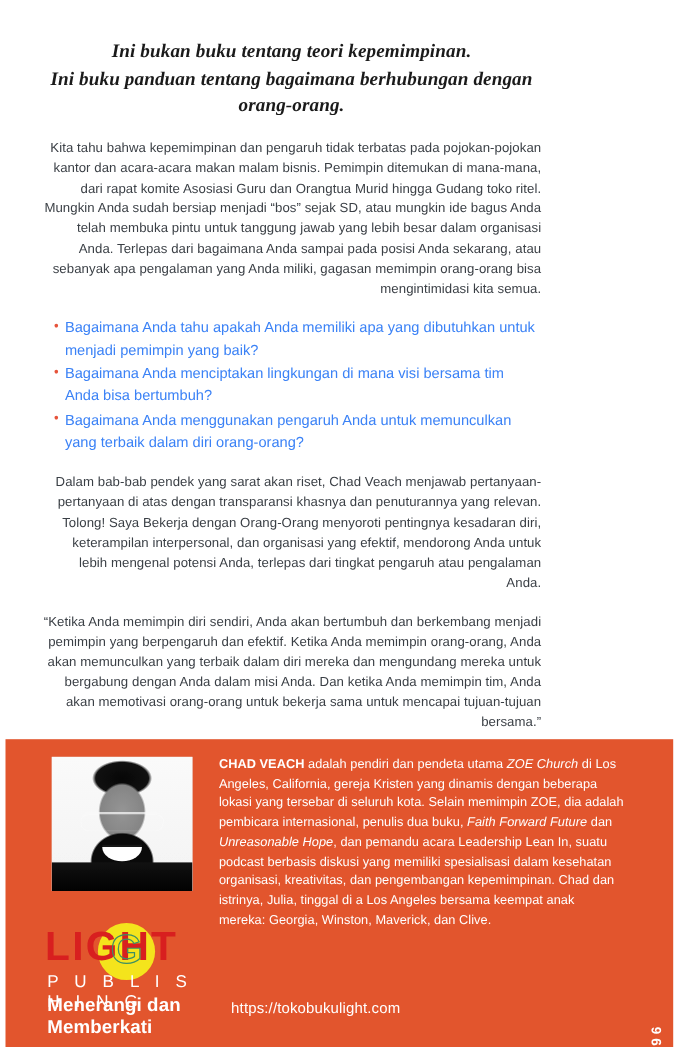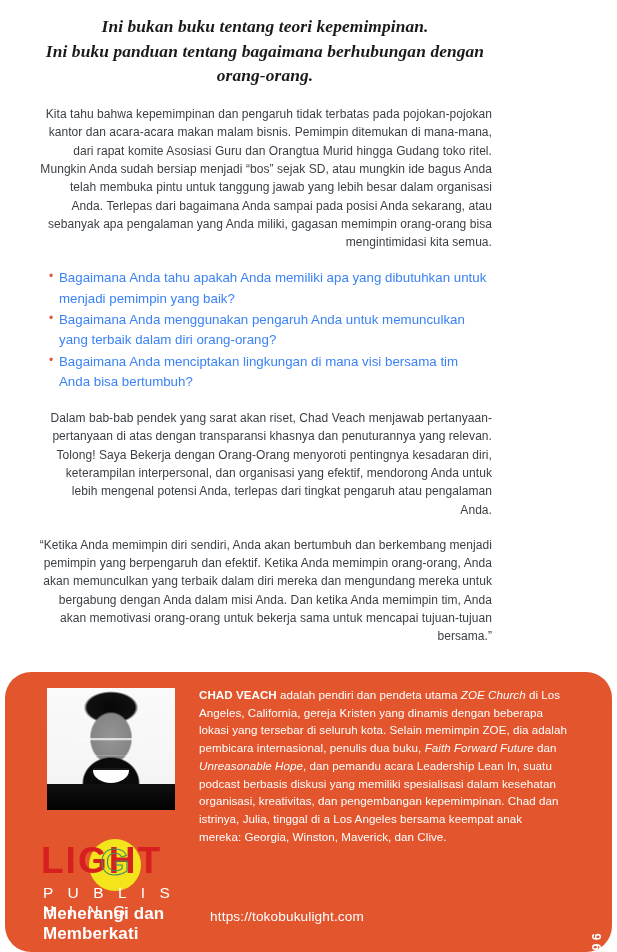--- a/index.html
+++ b/index.html
@@ -15,21 +15,21 @@
     position:relative;
     width:617px; height:952px;
     background:#ffffff;
   }
 
   
   .content {
     position:absolute;
     left:0; top:0;
     width:522px;
-    padding:14px 30px 0 38px;
+    padding:34px 30px 0 38px;
   }
 
   .tagline {
     font-family:"Liberation Serif", serif;
     font-style:italic;
     font-weight:bold;
     font-size:17.4px;
     line-height:1.42;
     color:#1a1a1a;
     text-align:center;
@@ -70,21 +70,20 @@
     font-size:12px;
     color:#e6533a;
   }
 
   
   .author-panel {
     position:absolute;
     left:5px; top:672px;
     width:607px; height:280px;
     background:#e2552d;
-    border-radius:26px;
   }
 
   .photo-wrap {
     position:absolute;
     left:42px; top:16px;
     width:128px; height:122px;
     overflow:hidden;
     background:#e9e9e9;
   }
   .photo {
@@ -226,22 +225,22 @@
 
     <div class="tagline">
       <span class="l1">Ini bukan buku tentang teori kepemimpinan.</span>
       <span class="l2">Ini buku panduan tentang bagaimana berhubungan dengan orang-orang.</span>
     </div>
 
     <p class="body-p">Kita tahu bahwa kepemimpinan dan pengaruh tidak terbatas pada pojokan-pojokan kantor dan acara-acara makan malam bisnis. Pemimpin ditemukan di mana-mana, dari rapat komite Asosiasi Guru dan Orangtua Murid hingga Gudang toko ritel. Mungkin Anda sudah bersiap menjadi “bos” sejak SD, atau mungkin ide bagus Anda telah membuka pintu untuk tanggung jawab yang lebih besar dalam organisasi Anda. Terlepas dari bagaimana Anda sampai pada posisi Anda sekarang, atau sebanyak apa pengalaman yang Anda miliki, gagasan memimpin orang-orang bisa mengintimidasi kita semua.</p>
 
     <ul class="bullets">
       <li>Bagaimana Anda tahu apakah Anda memiliki apa yang dibutuhkan untuk menjadi pemimpin yang baik?</li>
+      <li>Bagaimana Anda menciptakan lingkungan di mana visi bersama tim Anda bisa bertumbuh?</li>
       <li>Bagaimana Anda menggunakan pengaruh Anda untuk memunculkan yang terbaik dalam diri orang-orang?</li>
-      <li>Bagaimana Anda menciptakan lingkungan di mana visi bersama tim Anda bisa bertumbuh?</li>
     </ul>
 
     <p class="body-p">Dalam bab-bab pendek yang sarat akan riset, Chad Veach menjawab pertanyaan-pertanyaan di atas dengan transparansi khasnya dan penuturannya yang relevan. Tolong! Saya Bekerja dengan Orang-Orang menyoroti pentingnya kesadaran diri, keterampilan interpersonal, dan organisasi yang efektif, mendorong Anda untuk lebih mengenal potensi Anda, terlepas dari tingkat pengaruh atau pengalaman Anda.</p>
 
     <p class="body-p">“Ketika Anda memimpin diri sendiri, Anda akan bertumbuh dan berkembang menjadi pemimpin yang berpengaruh dan efektif. Ketika Anda memimpin orang-orang, Anda akan memunculkan yang terbaik dalam diri mereka dan mengundang mereka untuk bergabung dengan Anda dalam misi Anda. Dan ketika Anda memimpin tim, Anda akan memotivasi orang-orang untuk bekerja sama untuk mencapai tujuan-tujuan bersama.”</p>
 
 
   </div>
 
   <div class="author-panel">

